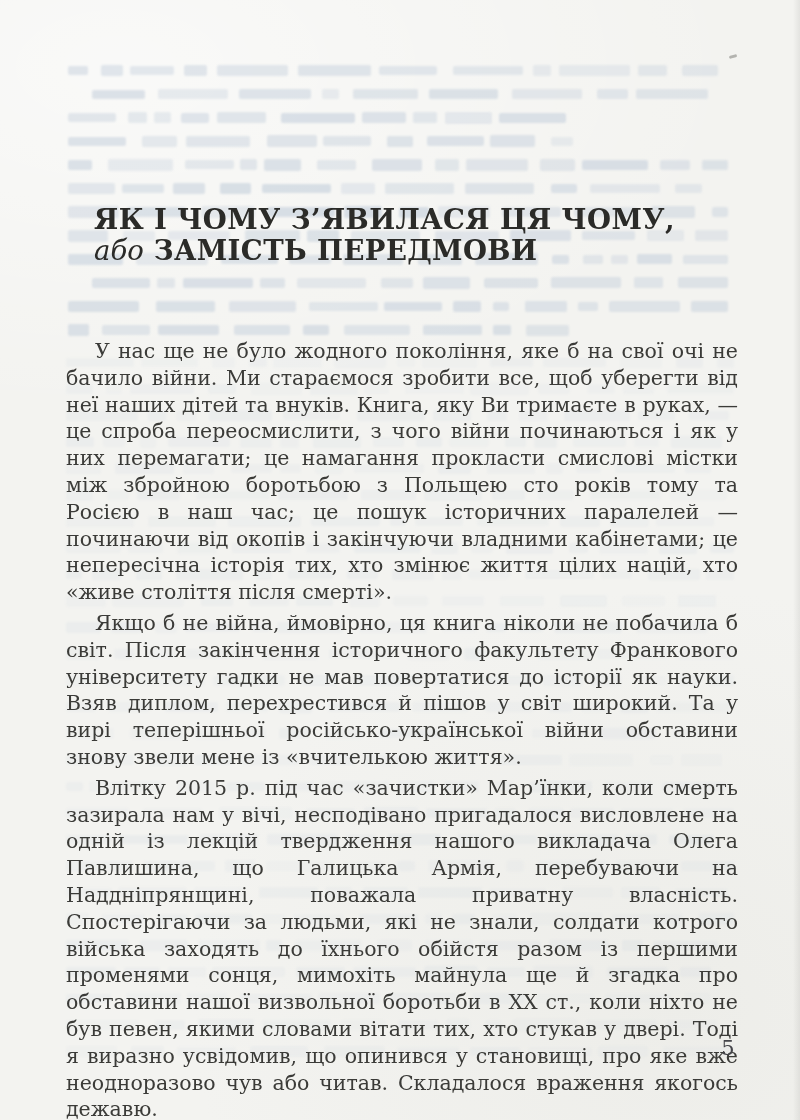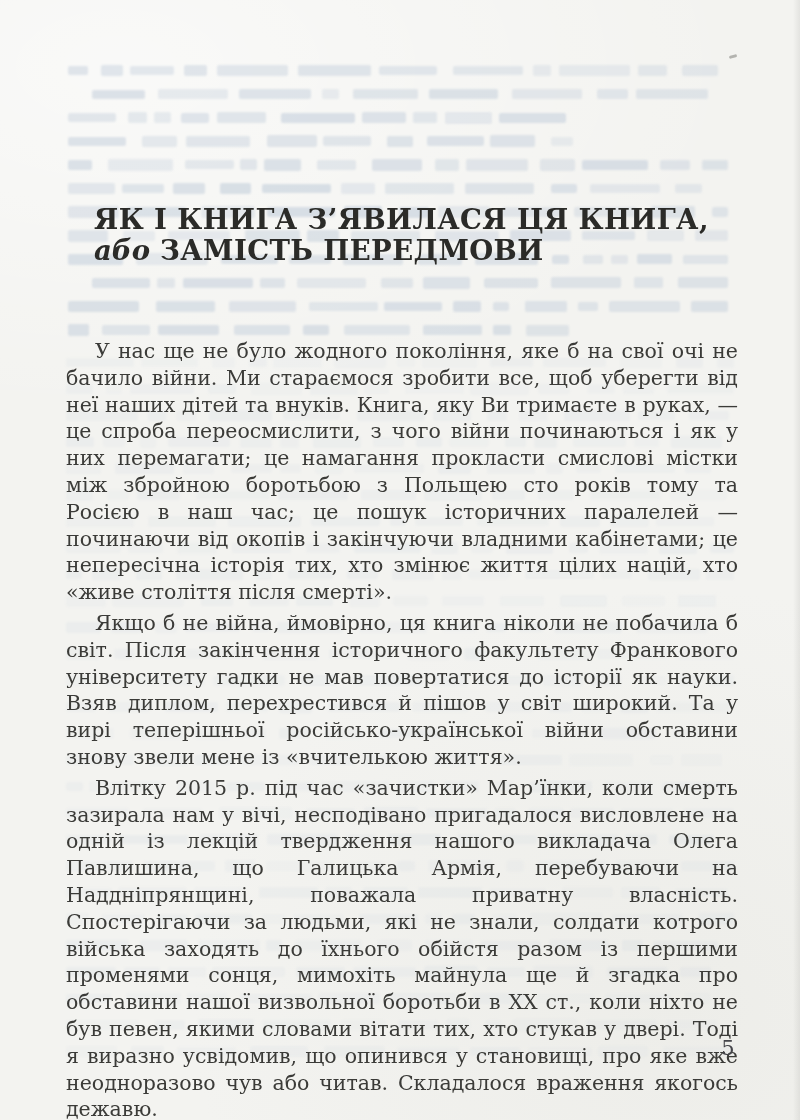--- a/index.html
+++ b/index.html
@@ -66,21 +66,21 @@
     margin: 0;
     font-size: 27.5px;
     line-height: 30.5px;
     font-weight: 700;
     letter-spacing: 0.4px;
     color: var(--heading-ink, #2b2b28);
   }
   .chapter-title .t-line { display: block; }
   .chapter-title .t-italic {
     font-style: italic;
-    font-weight: 700;
+    font-weight: 400;
     letter-spacing: 0;
   }
   .body-text {
     position: absolute;
     left: 66px;
     top: 338px;
     width: 672px;
     font-size: 20.5px;
     line-height: 26.8px;
     color: var(--ink, #3b3b38);
@@ -143,21 +143,21 @@
       <div class="bleed-row" style="top: 935px; left: 66px; width: 668px; opacity: 0.176751;"><span class="bleed-word" style="width: 62.8813px; height: 10.2001px; margin-right: 11.0109px; opacity: 0.882945;"></span><span class="bleed-word" style="width: 48.4878px; height: 10.9738px; margin-right: 9.69012px; opacity: 0.864083;"></span><span class="bleed-word" style="width: 61.7403px; height: 10.6369px; margin-right: 6.53539px; opacity: 0.643163;"></span><span class="bleed-word" style="width: 16.1632px; height: 11.144px; margin-right: 12.4752px; opacity: 0.898789;"></span><span class="bleed-word" style="width: 67.0343px; height: 11.438px; margin-right: 15.1408px; opacity: 0.609928;"></span><span class="bleed-word" style="width: 35.1994px; height: 11.0562px; margin-right: 13.0621px; opacity: 0.589192;"></span><span class="bleed-word" style="width: 47.6481px; height: 10.8612px; margin-right: 6.93774px; opacity: 0.637523;"></span><span class="bleed-word" style="width: 61.1019px; height: 9.43688px; margin-right: 7.97935px; opacity: 0.815933;"></span><span class="bleed-word" style="width: 59.5615px; height: 11.544px; margin-right: 13.102px; opacity: 0.885386;"></span><span class="bleed-word" style="width: 21.5066px; height: 10.4986px; margin-right: 10.2816px; opacity: 0.968566;"></span><span class="bleed-word" style="width: 64.9265px; height: 9.81768px; margin-right: 12.5865px; opacity: 0.915894;"></span></div>
       <div class="bleed-row" style="top: 961.5px; left: 66px; width: 668px; opacity: 0.157952;"><span class="bleed-word" style="width: 50.3304px; height: 9.38577px; margin-right: 7.49266px; opacity: 0.976469;"></span><span class="bleed-word" style="width: 36.0833px; height: 10.4172px; margin-right: 7.80958px; opacity: 0.82711;"></span><span class="bleed-word" style="width: 38.2503px; height: 10.5242px; margin-right: 6.18887px; opacity: 0.720014;"></span><span class="bleed-word" style="width: 73.1419px; height: 9.88223px; margin-right: 10.3392px; opacity: 0.753618;"></span><span class="bleed-word" style="width: 49.0895px; height: 9.5872px; margin-right: 8.36115px; opacity: 0.937562;"></span><span class="bleed-word" style="width: 62.9947px; height: 9.44628px; margin-right: 7.82685px; opacity: 0.873026;"></span><span class="bleed-word" style="width: 54.3079px; height: 11.1851px; margin-right: 8.76531px; opacity: 0.959774;"></span><span class="bleed-word" style="width: 37.8471px; height: 10.6776px; margin-right: 8.2209px; opacity: 0.799139;"></span><span class="bleed-word" style="width: 60.4554px; height: 11.6614px; margin-right: 14.0737px; opacity: 0.669743;"></span><span class="bleed-word" style="width: 60.8649px; height: 9.56224px; margin-right: 11.3461px; opacity: 0.904193;"></span><span class="bleed-word" style="width: 31.7493px; height: 9.08775px; margin-right: 15.8877px; opacity: 0.973967;"></span></div>
       <div class="bleed-row" style="top: 988px; left: 66px; width: 668px; opacity: 0.132399;"><span class="bleed-word" style="width: 45.1361px; height: 9.67312px; margin-right: 14.572px; opacity: 0.991675;"></span><span class="bleed-word" style="width: 55.0055px; height: 11.8168px; margin-right: 6.76452px; opacity: 0.769728;"></span><span class="bleed-word" style="width: 39.2911px; height: 11.8558px; margin-right: 13.4159px; opacity: 0.76871;"></span><span class="bleed-word" style="width: 71.4249px; height: 9.25513px; margin-right: 6.74061px; opacity: 0.988225;"></span><span class="bleed-word" style="width: 61.7906px; height: 11.2709px; margin-right: 9.81954px; opacity: 0.791595;"></span><span class="bleed-word" style="width: 66.5527px; height: 11.5827px; margin-right: 16.0707px; opacity: 0.9146;"></span><span class="bleed-word" style="width: 52.9234px; height: 11.8621px; margin-right: 10.3978px; opacity: 0.985131;"></span><span class="bleed-word" style="width: 59.3124px; height: 9.64714px; margin-right: 10.3974px; opacity: 0.561678;"></span><span class="bleed-word" style="width: 65.3551px; height: 9.01965px; margin-right: 13.9321px; opacity: 0.761956;"></span><span class="bleed-word" style="width: 25.1526px; height: 11.7526px; margin-right: 13.2856px; opacity: 0.56212;"></span></div>
       <div class="bleed-row" style="top: 1014.5px; left: 66px; width: 668px; opacity: 0.131961;"><span class="bleed-word" style="width: 73.4097px; height: 9.22178px; margin-right: 15.1763px; opacity: 0.610584;"></span><span class="bleed-word" style="width: 30.706px; height: 9.33767px; margin-right: 12.416px; opacity: 0.972828;"></span><span class="bleed-word" style="width: 56.1922px; height: 11.071px; margin-right: 7.86402px; opacity: 0.977983;"></span><span class="bleed-word" style="width: 69.2276px; height: 10.2347px; margin-right: 8.7178px; opacity: 0.803215;"></span><span class="bleed-word" style="width: 46.7435px; height: 10.7294px; margin-right: 11.8382px; opacity: 0.704484;"></span><span class="bleed-word" style="width: 40.259px; height: 10.8983px; margin-right: 7.66076px; opacity: 0.849474;"></span><span class="bleed-word" style="width: 23.8989px; height: 11.0394px; margin-right: 15.225px; opacity: 0.725037;"></span><span class="bleed-word" style="width: 16.4801px; height: 10.6138px; margin-right: 10.4619px; opacity: 0.687465;"></span><span class="bleed-word" style="width: 66.2263px; height: 11.5194px; margin-right: 7.74028px; opacity: 0.692006;"></span><span class="bleed-word" style="width: 70.891px; height: 9.01604px; margin-right: 9.06342px; opacity: 0.810713;"></span><span class="bleed-word" style="width: 50.6487px; height: 10.6354px; margin-right: 15.6274px; opacity: 0.649853;"></span></div>
       <div class="bleed-row" style="top: 1041px; left: 66px; width: 668px; opacity: 0.134516;"><span class="bleed-word" style="width: 50.7544px; height: 10.1827px; margin-right: 14.2283px; opacity: 0.605392;"></span><span class="bleed-word" style="width: 32.704px; height: 11.7334px; margin-right: 13.0234px; opacity: 0.868403;"></span><span class="bleed-word" style="width: 59.0307px; height: 9.72914px; margin-right: 14.0673px; opacity: 0.76151;"></span><span class="bleed-word" style="width: 58.3296px; height: 11.6228px; margin-right: 16.3316px; opacity: 0.992236;"></span><span class="bleed-word" style="width: 60.4692px; height: 11.9493px; margin-right: 12.0875px; opacity: 0.86363;"></span><span class="bleed-word" style="width: 62.0225px; height: 9.78177px; margin-right: 11.4483px; opacity: 0.809444;"></span><span class="bleed-word" style="width: 49.9775px; height: 9.08453px; margin-right: 7.82585px; opacity: 0.925899;"></span><span class="bleed-word" style="width: 63.5258px; height: 9.41829px; margin-right: 6.33985px; opacity: 0.567222;"></span><span class="bleed-word" style="width: 49.4569px; height: 10.8192px; margin-right: 15.3393px; opacity: 0.707899;"></span><span class="bleed-word" style="width: 71.0107px; height: 10.4236px; margin-right: 12.0016px; opacity: 0.641165;"></span></div>
     </div>
 
   <div class="content">
 
     <h1 class="chapter-title">
-      <span class="t-line">ЯК І КНИГА З’ЯВИЛАСЯ ЦЯ КНИГА,</span>
+      <span class="t-line">ЯК І ЧОМУ З’ЯВИЛАСЯ ЦЯ ЧОМУ,</span>
       <span class="t-line"><em class="t-italic">або</em><span> ЗАМІСТЬ ПЕРЕДМОВИ</span></span>
     </h1>
 
     <div class="body-text">
       <p>У нас ще не було жодного покоління, яке б на свої очі не бачило війни. Ми стараємося зробити все, щоб уберегти від неї наших дітей та внуків. Книга, яку Ви тримаєте в руках, — це спроба переосмислити, з чого війни починаються і як у них перемагати; це намагання прокласти смислові містки між збройною боротьбою з Польщею сто років тому та Росією в наш час; це пошук історичних паралелей — починаючи від окопів і закінчуючи владними кабінетами; це непересічна історія тих, хто змінює життя цілих націй, хто «живе століття після смерті».</p>
       <p>Якщо б не війна, ймовірно, ця книга ніколи не побачила б світ. Після закінчення історичного факультету Франкового університету гадки не мав повертатися до історії як науки. Взяв диплом, перехрестився й пішов у світ широкий. Та у вирі теперішньої російсько-української війни обставини знову звели мене із «вчителькою життя».</p>
       <p>Влітку 2015 р. під час «зачистки» Мар’їнки, коли смерть зазирала нам у вічі, несподівано пригадалося висловлене на одній із лекцій твердження нашого викладача Олега Павлишина, що Галицька Армія, перебуваючи на Наддніпрянщині, поважала приватну власність. Спостерігаючи за людьми, які не знали, солдати котрого війська заходять до їхнього обійстя разом із першими променями сонця, мимохіть майнула ще й згадка про обставини нашої визвольної боротьби в XX ст., коли ніхто не був певен, якими словами вітати тих, хто стукав у двері. Тоді я виразно усвідомив, що опинився у становищі, про яке вже неодноразово чув або читав. Складалося враження якогось дежавю.</p>
     </div>
 
     <div class="page-number">5</div>

